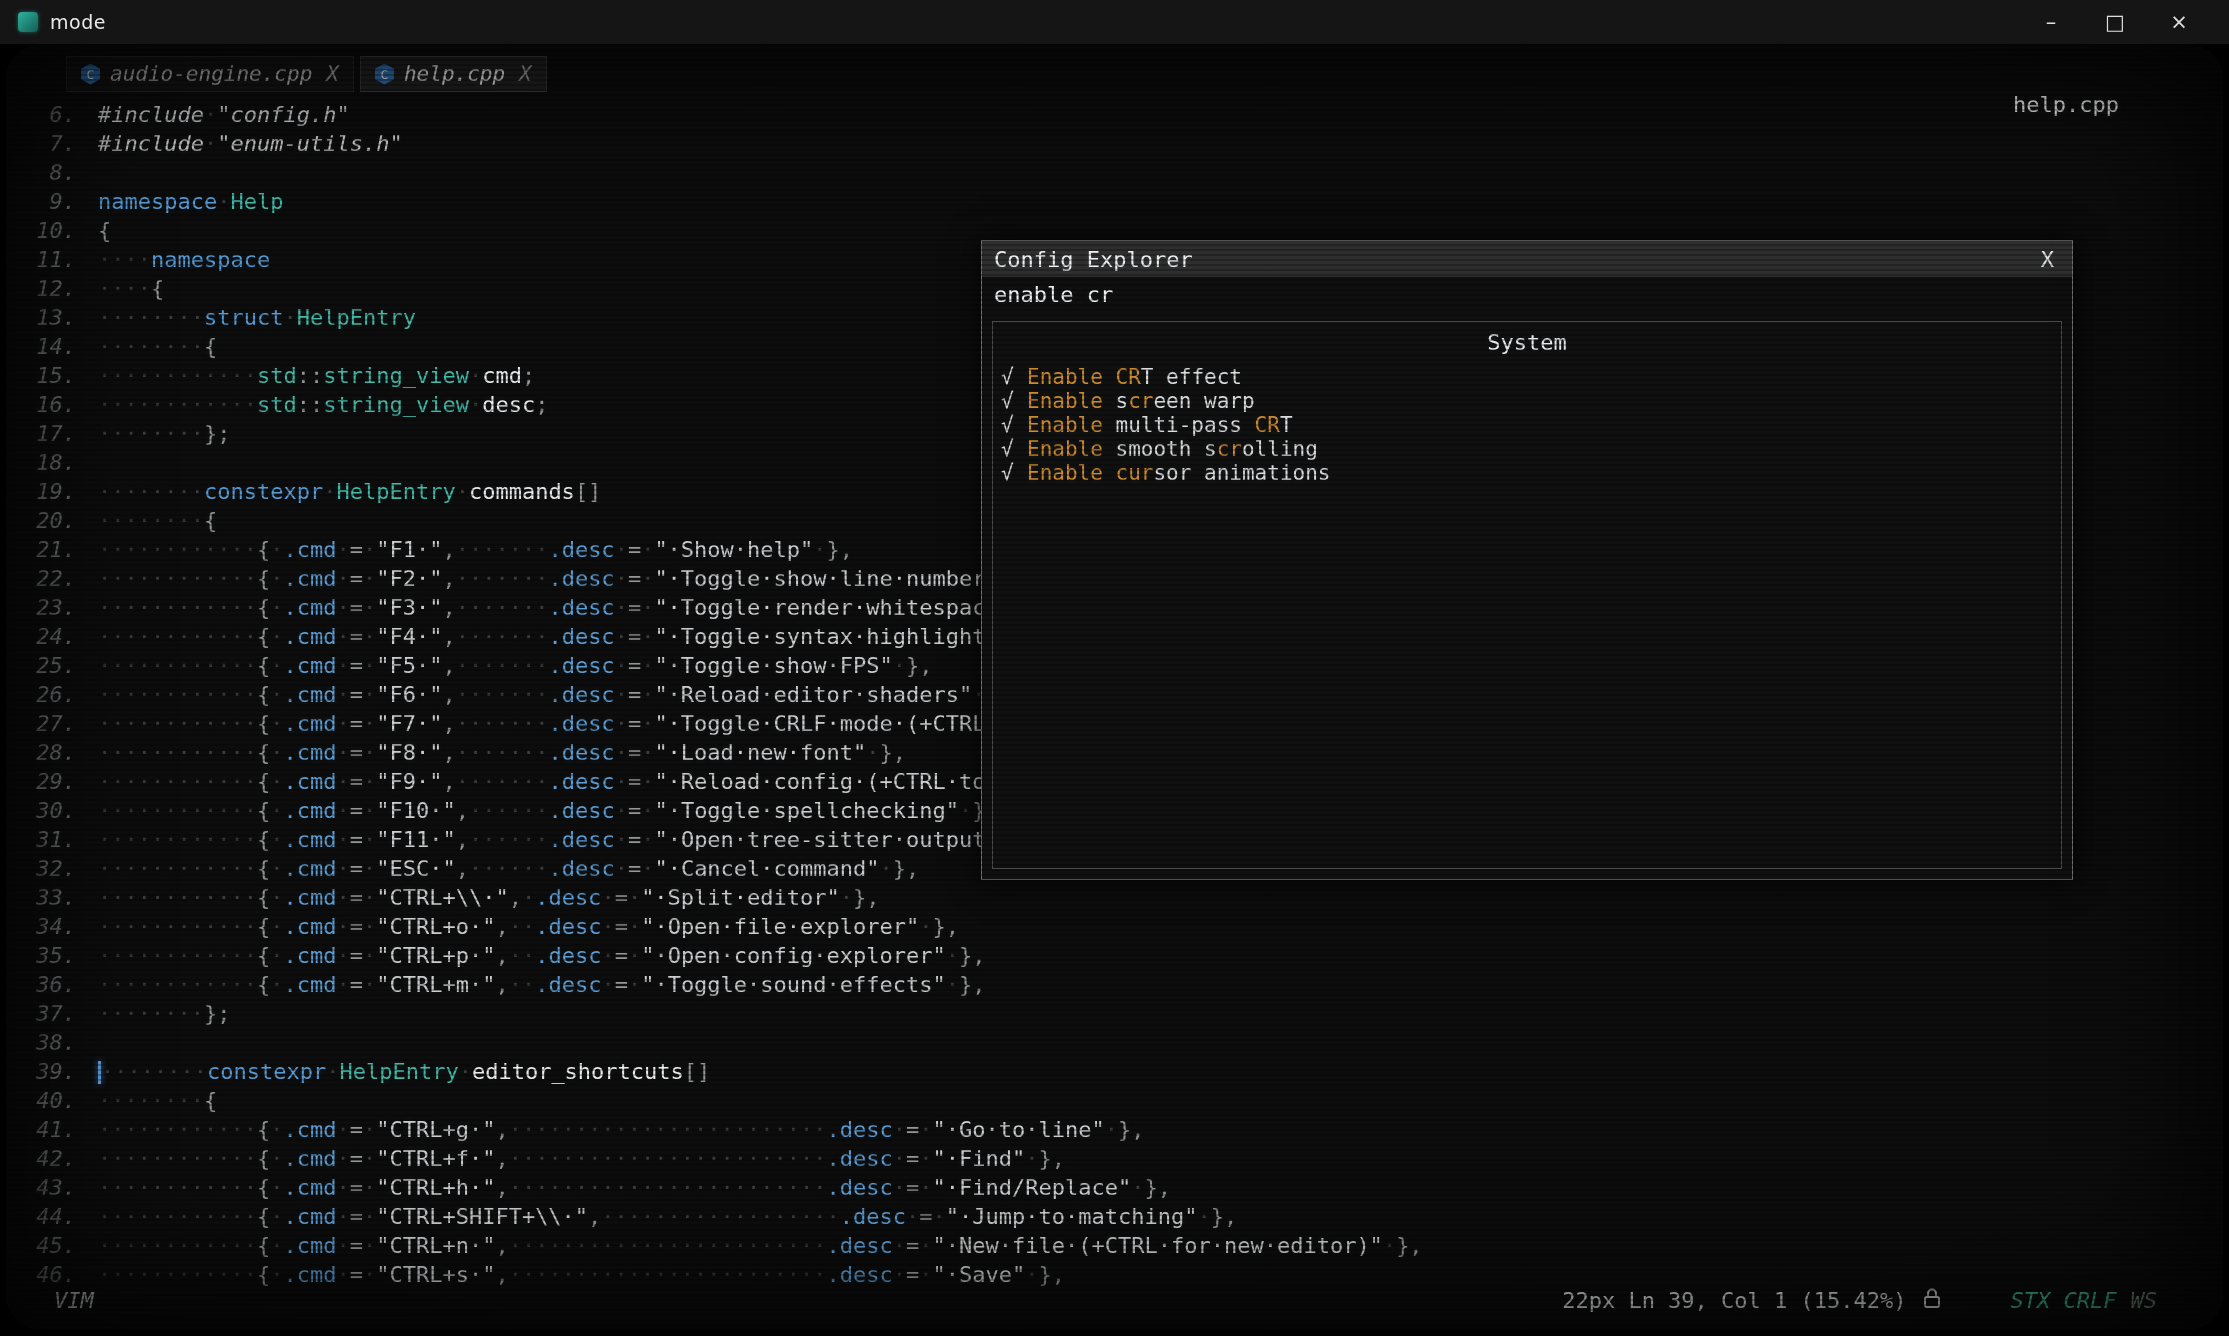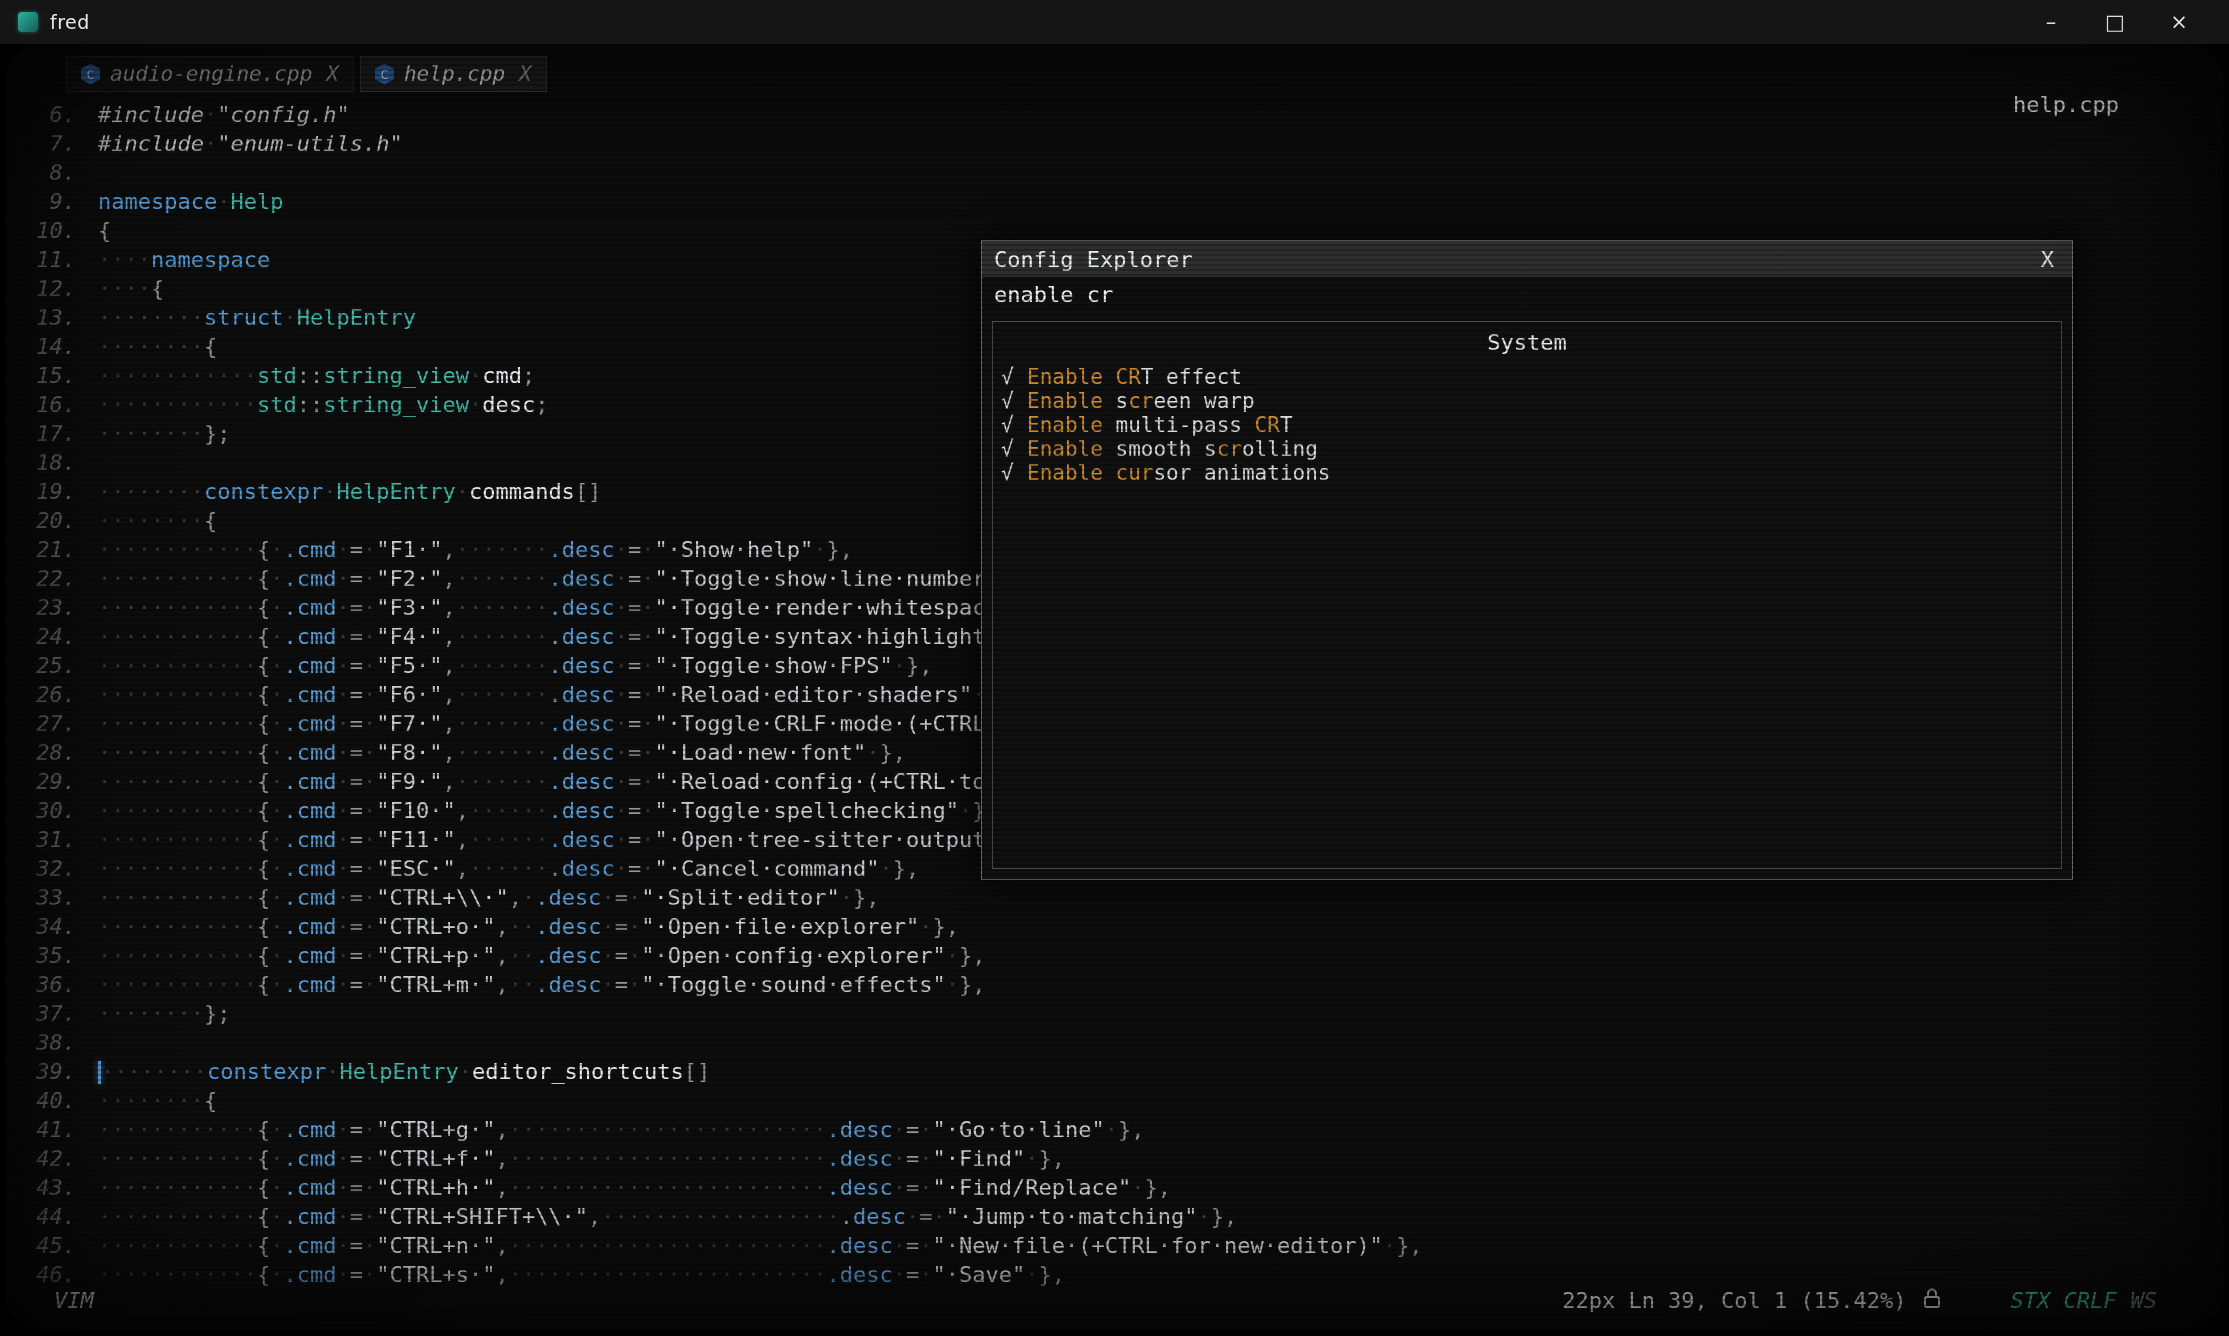--- a/index.html
+++ b/index.html
@@ -83,21 +83,21 @@
   .status-right{margin-left:auto;display:flex;align-items:center;gap:16px;}
   .flags{margin-left:54px;display:flex;gap:14px;font-style:italic;}
   .flags-green{color:#3fbf8f;}
   .flags-dim{color:#7d8f82;}
 </style>
 </head>
 <body>
 
 <div class="titlebar">
   <span class="app-icon"></span>
-  <span class="app-title">fred</span>
+  <span class="app-title">mode</span>
   <div class="win-controls">
     <span class="win-btn">–</span>
     <span class="win-btn">□</span>
     <span class="win-btn">×</span>
   </div>
 </div>
 
 <div class="screen">
 
   <div class="tabbar" id="tabbar">

